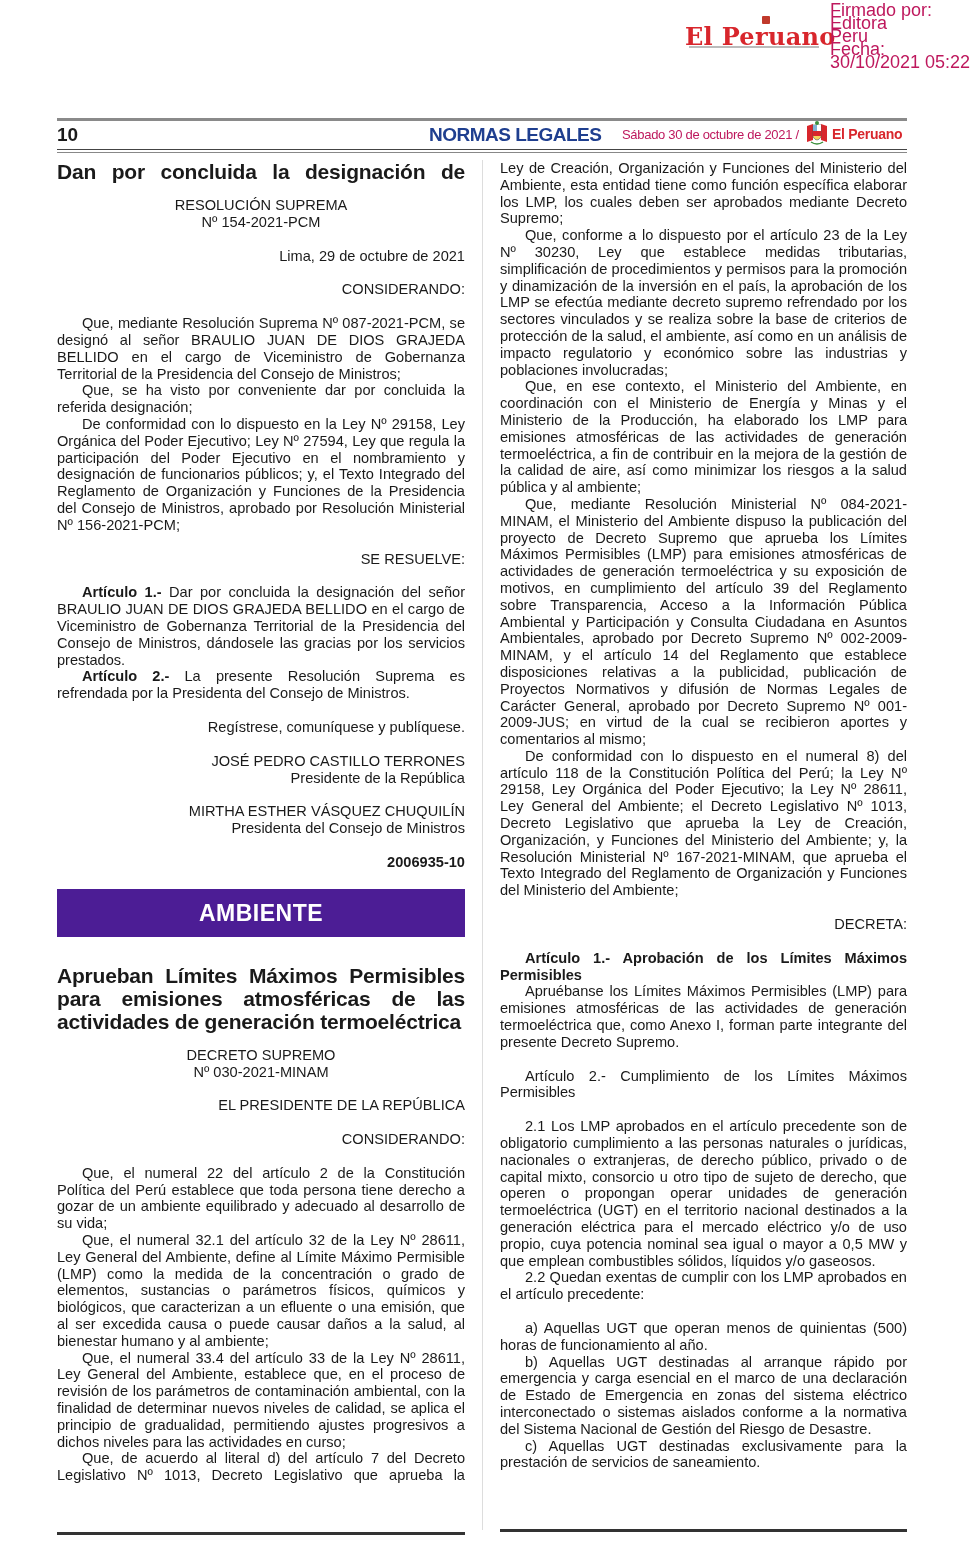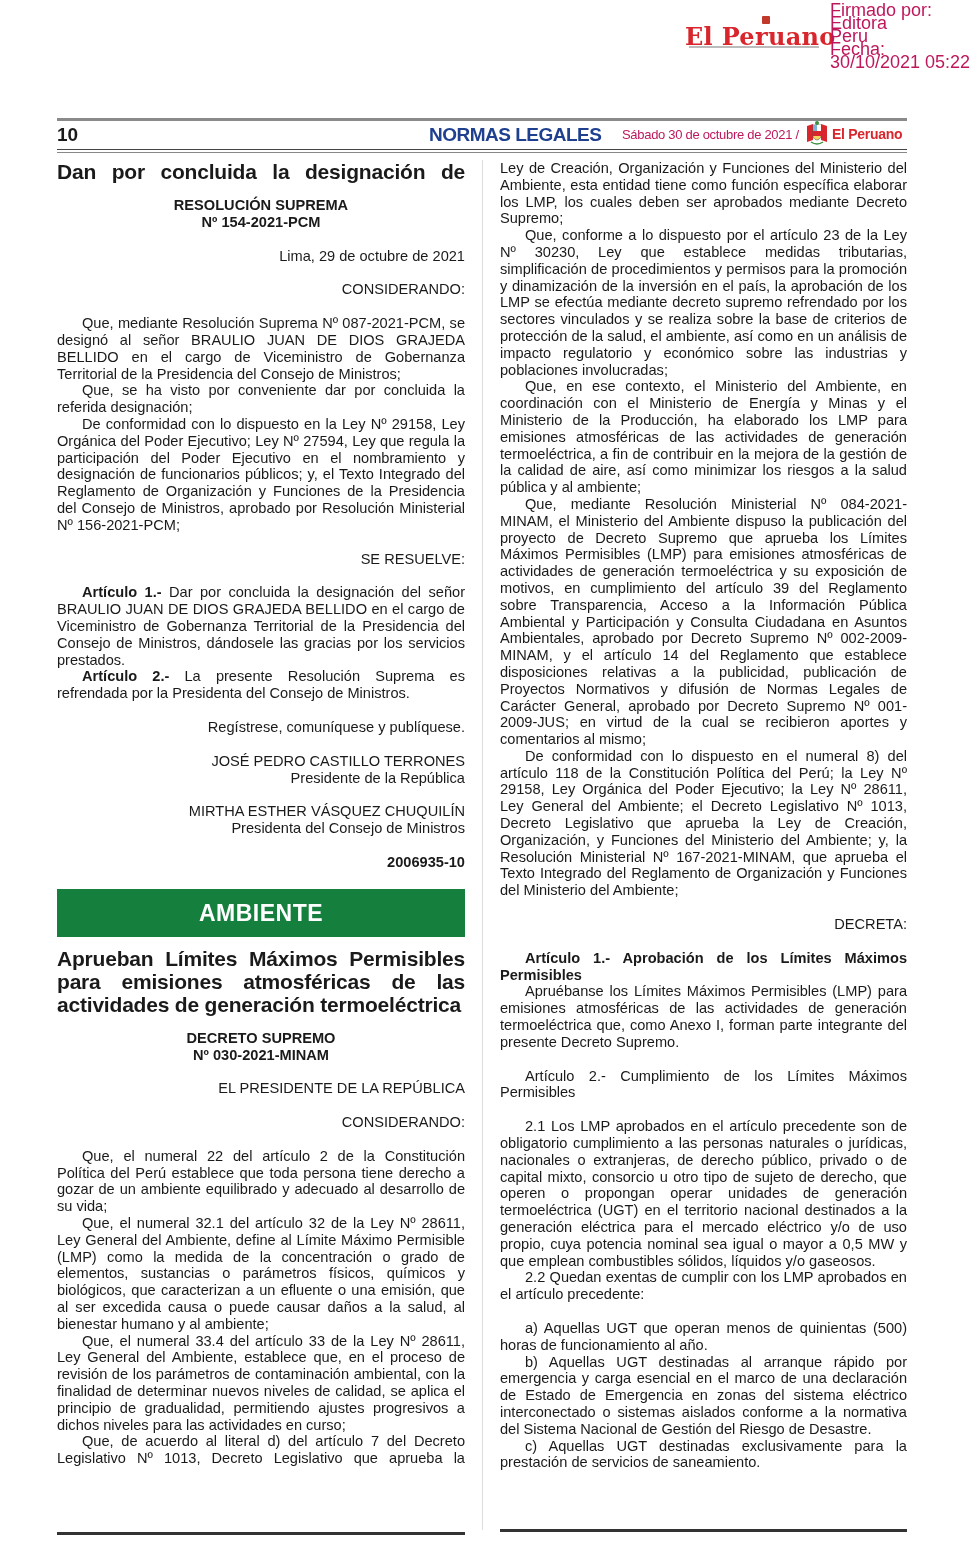--- a/index.html
+++ b/index.html
@@ -19,23 +19,23 @@
   .hdr .crest { position:absolute; left:748px; top:5px; width:24px; height:27px; }
   .hdr .brand { position:absolute; left:775px; top:11px; font-size:14px; font-weight:bold; color:#d8262c; letter-spacing:-0.3px; }
   .col { position:absolute; font-size:14.6px; line-height:16.8px; text-align:justify; }
   .col p { margin:0; text-indent:25px; }
   .col p.noind { text-indent:0; }
   .col .gap { height:17px; }
   .left { left:57px; top:160px; width:408px; }
   .right { left:500px; top:160px; width:407px; }
   h1.title { font-size:21px; line-height:23px; font-weight:bold; margin:0 0 14px 0; text-align:justify; text-align-last:justify; color:#1a1a1a; letter-spacing:-0.2px; }
   h1.title span.last { display:block; text-align-last:left; }
-  .center-b { text-align:center; font-weight:bold; text-indent:0 !important; }
+  .center-b { text-align:center; font-weight:normal; text-indent:0 !important; }
   .ind { padding-left:25px; text-indent:0 !important; text-align:right; }
-  .sec-band { background:#15803d; color:#fff; font-weight:bold; font-size:23px; text-align:center; height:48px; line-height:48px; margin:18px 0 10px 0; letter-spacing:0.5px; }
+  .sec-band { background:#4c1d95; color:#fff; font-weight:bold; font-size:23px; text-align:center; height:48px; line-height:48px; margin:18px 0 27px 0; letter-spacing:0.5px; }
   b { font-weight:bold; }
   .foot-rule-l { position:absolute; left:57px; top:1532px; width:408px; height:3px; background:#333; }
   .foot-rule-r { position:absolute; left:500px; top:1529px; width:407px; height:3px; background:#333; }
   .col-rule { position:absolute; left:482px; top:160px; width:1px; height:1370px; background:#ddd; }
 </style>
 </head>
 <body>
 
 <div class="sig">
   <div class="logo">El Peruano</div>

